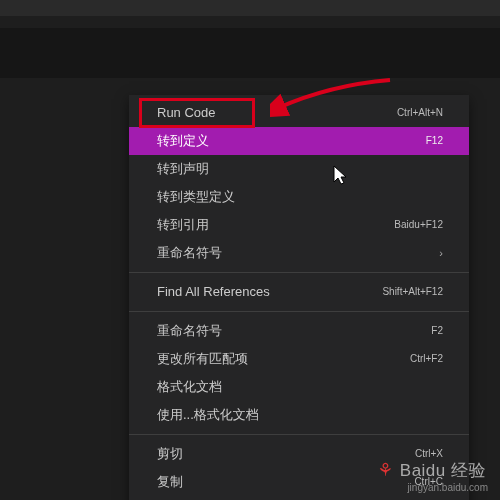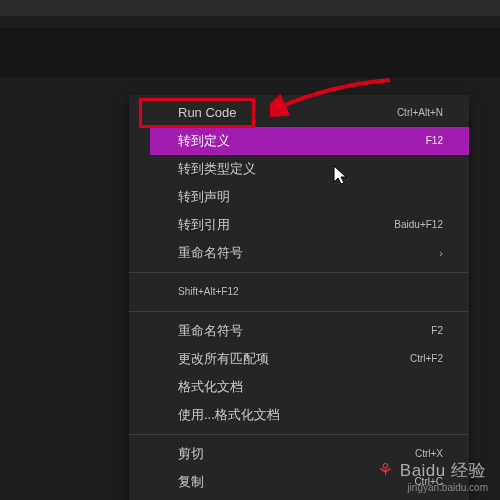--- a/index.html
+++ b/index.html
@@ -27,21 +27,20 @@
     width: 340px;
     background: #252526;
     box-shadow: 0 4px 12px rgba(0,0,0,0.5);
     padding: 4px 0;
   }
   .item {
     display: flex; justify-content: space-between; align-items: center;
     padding: 5px 26px 5px 28px;
     line-height: 18px;
     cursor: default;
-    margin-left: 21px;
   }
   .item.selected { background: #a21caf; color: #fff; }
   .item .label {}
   .item .shortcut { color: #bbb; font-size: 10px; }
   .item.selected .shortcut { color: #eee; padding-left: 32px; }
   .separator {
     height: 1px; background: #3e3e3e;
     margin: 5px 0;
   }
   .highlight-box {
@@ -82,37 +81,38 @@
 <div class="menu" id="menu">
     <div class="item">
       <span class="label">Run Code</span>
       <span class="shortcut">Ctrl+Alt+N</span>
     </div>
     <div class="item selected">
       <span class="label">转到定义</span>
       <span class="shortcut">F12</span>
     </div>
     <div class="item">
-      <span class="label">转到类型定义</span>
+      <span class="label">转到声明</span>
       <span class="shortcut"></span>
     </div>
     <div class="item">
-      <span class="label">转到声明</span>
+      <span class="label">转到类型定义</span>
       <span class="shortcut"></span>
     </div>
     <div class="item">
       <span class="label">转到引用</span>
       <span class="shortcut">Baidu+F12</span>
     </div>
     <div class="item">
       <span class="label">重命名符号</span>
       <span class="chev">›</span>
     </div>
     <div class="separator"></div>
     <div class="item">
+      <span class="label">Find All References</span>
       <span class="shortcut">Shift+Alt+F12</span>
     </div>
     <div class="separator"></div>
     <div class="item">
       <span class="label">重命名符号</span>
       <span class="shortcut">F2</span>
     </div>
     <div class="item">
       <span class="label">更改所有匹配项</span>
       <span class="shortcut">Ctrl+F2</span>

